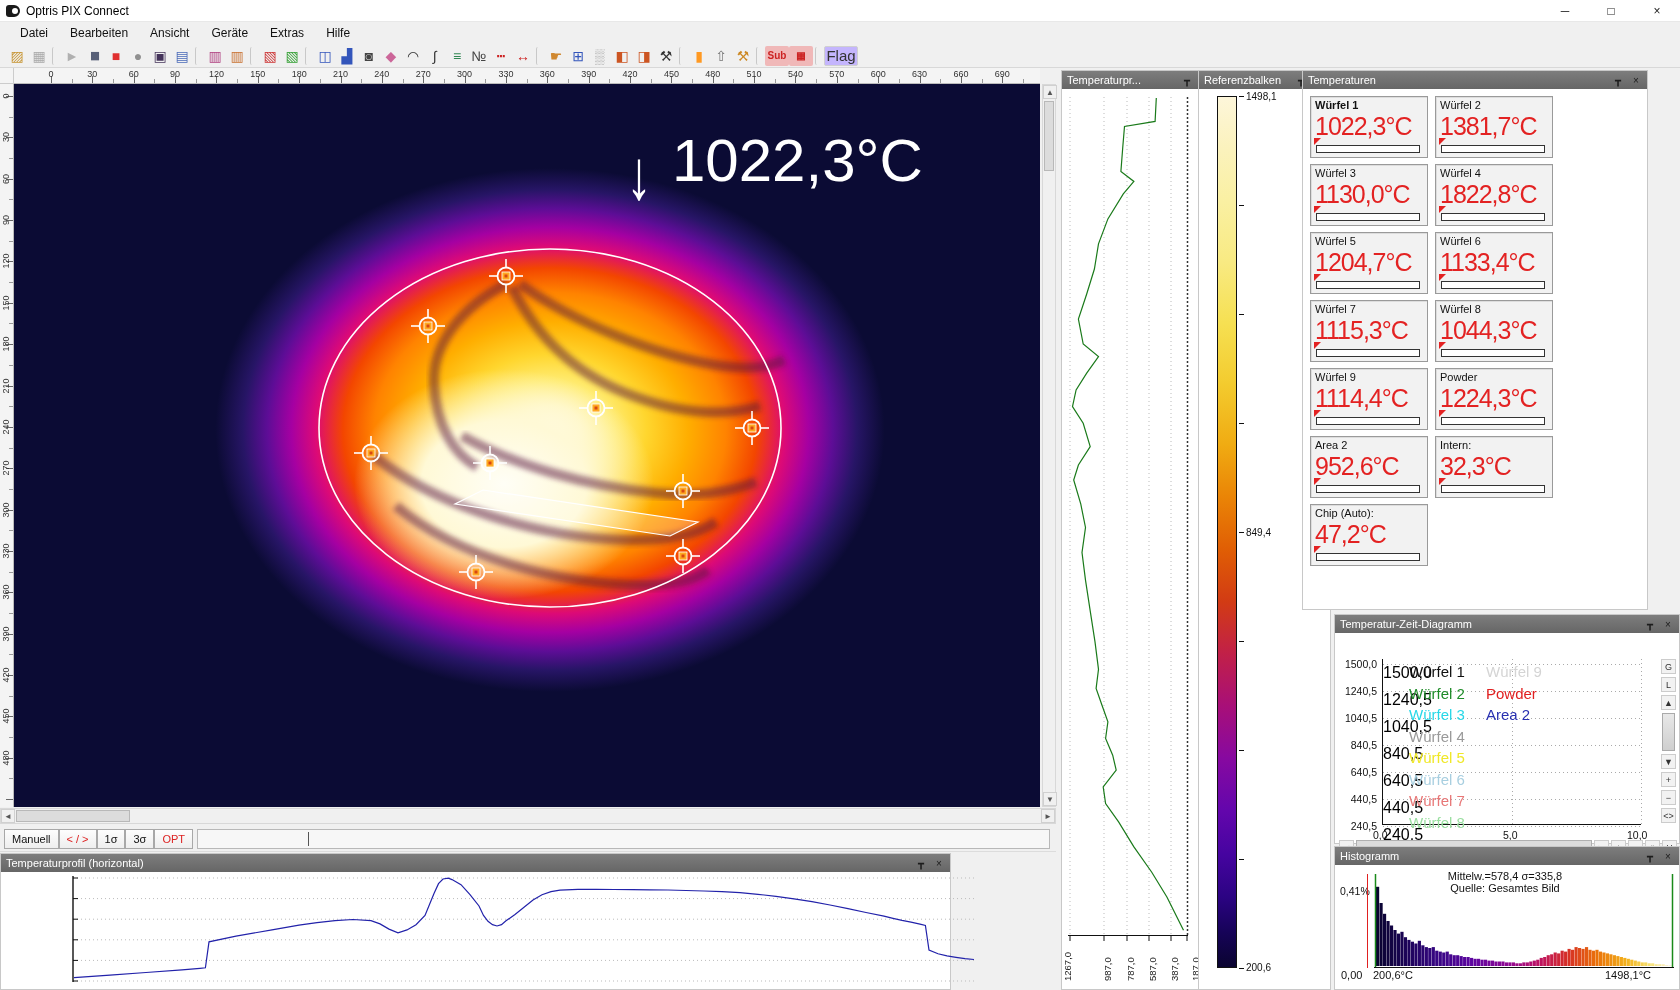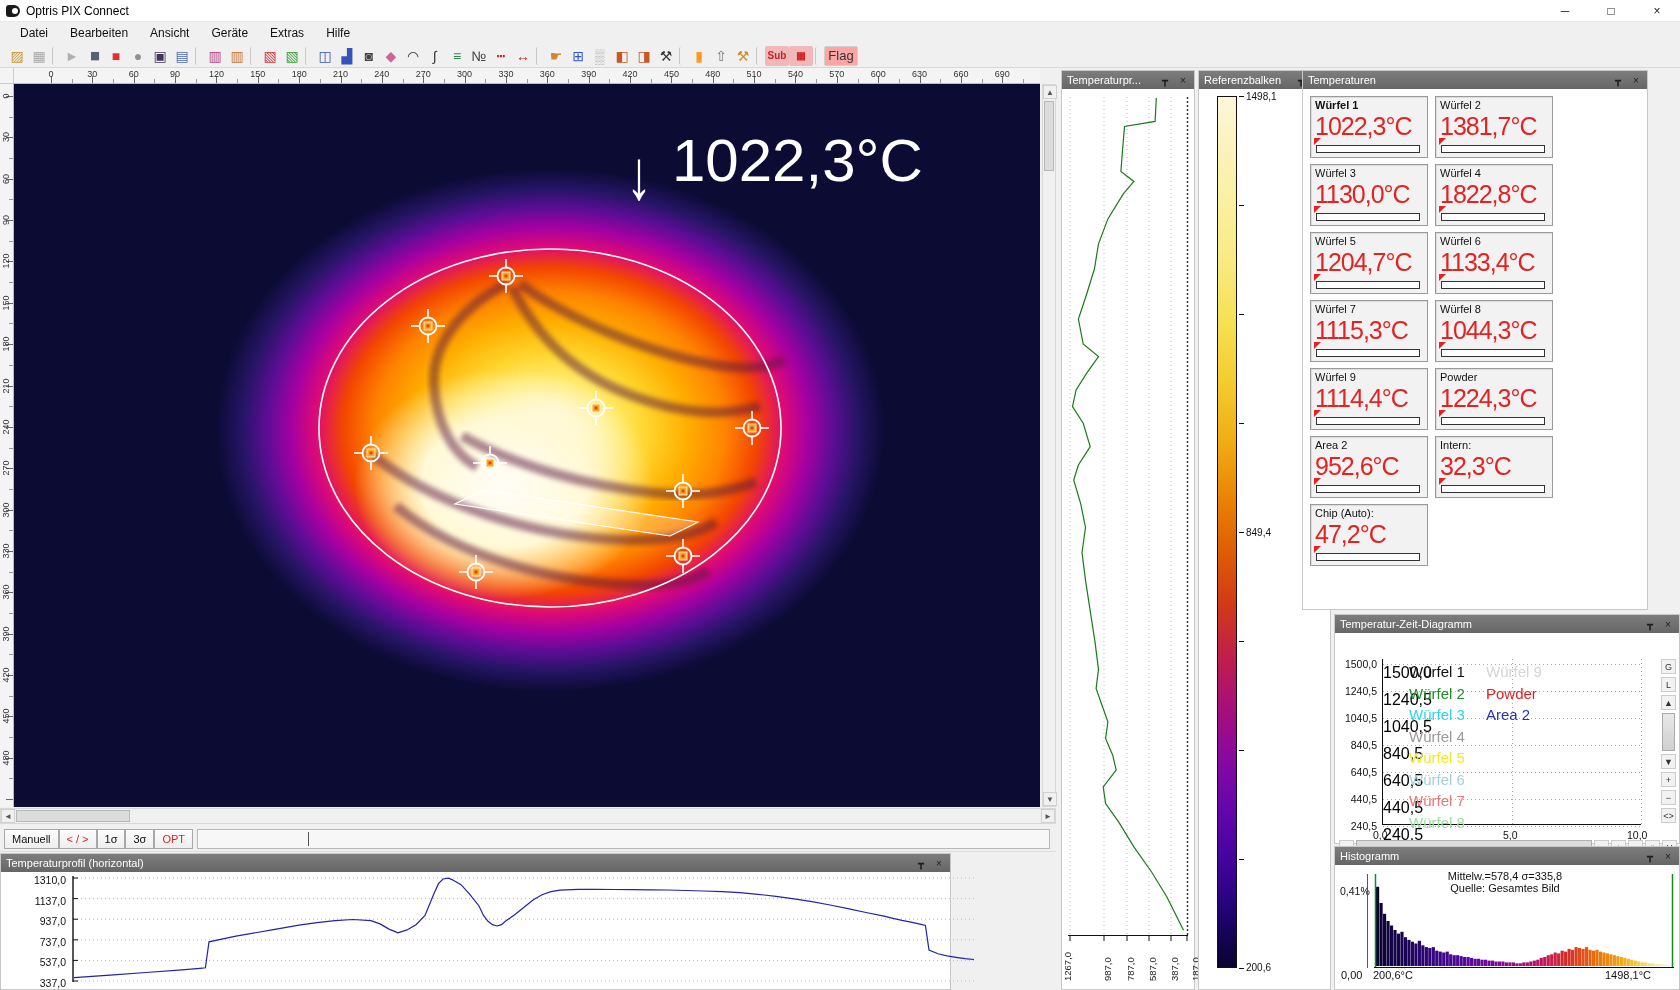--- a/index.html
+++ b/index.html
@@ -13,21 +13,21 @@
   #app-icon:after{content:"";position:absolute;right:2px;top:3px;width:6px;height:6px;border-radius:50%;background:#fff;}
   #win-title { font-size:12px; color:#000; }
   #win-btns { margin-left:auto; display:flex; height:22px;}
   .winbtn { width:46px; height:22px; display:flex; align-items:center; justify-content:center; font-size:12px; color:#222; }
   #menubar { left:0; top:22px; width:1680px; height:22px; background:#f0f0f0; display:flex; align-items:center; padding-left:10px; gap:2px;}
   .menu-item { font-size:12px; color:#111; padding:3px 10px; }
   #toolbar { left:0; top:44px; width:1680px; height:24px; background:#f0f0f0; border-bottom:1px solid #d8d8d8; display:flex; align-items:center; padding-left:6px;}
   .tbicon { width:22px; height:20px; display:flex; align-items:center; justify-content:center; font-size:14px; line-height:1; border-radius:2px; flex:none; cursor:default;}
   [data-name="separator"]{ width:7px!important; height:18px; border-left:1px solid #c8c8c8; margin:0 2px;}
   [data-name="subtract-icon"],[data-name="save-subtract-icon"]{ font-size:10px; font-weight:bold; width:24px;}
-  [data-name="flag-button"]{ font-size:13px; width:34px; border:1px solid #d0d0d0; background:#fca5a5;}
+  [data-name="flag-button"]{ font-size:15px; width:34px; border:1px solid #d0d0d0; background:#c4b5fd;}
   [data-name="pause-icon"]{ letter-spacing:-2px; font-size:11px;}
 
   
   #ruler-top { left:14px; top:68px; width:1026px; height:16px; background:
       repeating-linear-gradient(to right,#666 0 1px,transparent 1px 41.36px) 37px 100%/100% 7px no-repeat,
       repeating-linear-gradient(to right,#999 0 1px,transparent 1px 20.68px) 37px 100%/100% 4px no-repeat,
       #f4f4f4; border-bottom:1px solid #bbb;}
   #ruler-top span { position:absolute; top:1px; font-size:9px; color:#333; left:calc(var(--i)*41.36px + 37px); transform:translateX(-50%);}
   #ruler-left { left:0; top:84px; width:14px; height:723px; background:
       repeating-linear-gradient(to bottom,#666 0 1px,transparent 1px 41.36px) 100% 12px/7px 100% no-repeat,
@@ -356,49 +356,40 @@
 </div>
 
 <div class="panel" id="hprof" style="left:0;top:853px;width:951px;height:137px" data-name="horizontal-profile-panel">
   <div class="ptitle" data-name="panel-title-bar">
     <span data-name="panel-title">Temperaturprofil (horizontal)</span>
     <span class="sp"></span>
     <span class="pticon" data-name="pin-icon">┳</span>
     <span class="pticon" data-name="close-icon">×</span>
   </div>
   <div class="pbody">
-    <div id="hprof-ylabels" style="position:absolute;left:0;top:4px;width:920px;height:110px">
-
-    <span data-name="axis-label" style="--i: 0;">1310,0</span>
-        <span data-name="axis-label" style="--i: 1;">1137,0</span>
-        <span data-name="axis-label" style="--i: 2;">937,0</span>
-        <span data-name="axis-label" style="--i: 3;">737,0</span>
-        <span data-name="axis-label" style="--i: 4;">537,0</span>
-        <span data-name="axis-label" style="--i: 5;">337,0</span>
-      </div>
     <div id="hp-wrap"><svg id="hp-svg" width="912" height="110" data-name="horizontal-profile-chart">
           <line x1="4" y1="2" x2="908" y2="2" stroke="#bbb" stroke-width="1" stroke-dasharray="1,3"></line>
           <line x1="4" y1="22.6" x2="908" y2="22.6" stroke="#bbb" stroke-width="1" stroke-dasharray="1,3"></line>
           <line x1="4" y1="43.2" x2="908" y2="43.2" stroke="#bbb" stroke-width="1" stroke-dasharray="1,3"></line>
           <line x1="4" y1="63.800000000000004" x2="908" y2="63.800000000000004" stroke="#bbb" stroke-width="1" stroke-dasharray="1,3"></line>
           <line x1="4" y1="84.4" x2="908" y2="84.4" stroke="#bbb" stroke-width="1" stroke-dasharray="1,3"></line>
           <line x1="4" y1="105" x2="908" y2="105" stroke="#bbb" stroke-width="1" stroke-dasharray="1,3"></line>
           <line x1="4" y1="0" x2="4" y2="106" stroke="#111" stroke-width="1.4"></line>
           <line x1="4" y1="2" x2="9" y2="2" stroke="#111" stroke-width="1"></line>
           <line x1="4" y1="22.6" x2="9" y2="22.6" stroke="#111" stroke-width="1"></line>
           <line x1="4" y1="43.2" x2="9" y2="43.2" stroke="#111" stroke-width="1"></line>
           <line x1="4" y1="63.800000000000004" x2="9" y2="63.800000000000004" stroke="#111" stroke-width="1"></line>
           <line x1="4" y1="84.4" x2="9" y2="84.4" stroke="#111" stroke-width="1"></line>
           <line x1="4" y1="105" x2="9" y2="105" stroke="#111" stroke-width="1"></line>
           <polyline points="5.0,101.7 41.0,99.1 77.0,96.5 113.0,93.9 131.0,92.3 136.4,91.8 140.0,65.8 167.0,60.1 203.0,53.9 230.0,49.2 248.0,46.6 266.0,44.6 284.0,43.5 302.0,44.6 311.0,47.9 320.0,53.1 329.0,56.8 338.0,53.9 347.0,48.7 356.0,39.4 365.0,17.6 369.5,7.7 374.0,3.0 379.4,2.2 383.0,3.6 392.0,8.7 401.0,18.6 410.0,30.0 414.5,39.4 419.0,45.3 423.5,48.7 428.0,50.0 432.5,48.7 437.0,44.8 446.0,38.5 455.0,31.3 464.0,24.0 473.0,18.8 482.0,15.7 491.0,14.2 509.0,13.4 527.0,13.3 545.0,13.5 563.0,13.7 581.0,13.8 599.0,14.0 617.0,14.5 635.0,15.0 653.0,15.7 671.0,16.7 689.0,18.3 707.0,20.4 725.0,22.8 743.0,25.7 761.0,29.0 779.0,32.6 797.0,36.5 815.0,40.2 824.0,42.3 833.0,44.4 842.0,46.2 851.0,48.2 856.4,49.5 860.0,74.1 869.0,77.8 878.0,79.9 887.0,81.3 896.0,82.7 905.0,83.5" fill="none" stroke="#2222aa" stroke-width="1.2"></polyline>
         </svg></div>
   </div>
 </div>
 
-<div class="panel" id="vprof" style="left:1061px;top:70px;width:134px;height:920px" data-name="vertical-profile-panel">
+<div class="panel" id="vprof" style="left:1061px;top:70px;width:156px;height:920px" data-name="vertical-profile-panel">
   <div class="ptitle" data-name="panel-title-bar">
     <span data-name="panel-title">Temperaturpr...</span>
     <span class="sp"></span>
     <span class="pticon" data-name="pin-icon">┳</span>
     <span class="pticon" data-name="close-icon">×</span>
   </div>
   <div class="pbody">
     <svg id="vp-svg" width="126" height="848" style="position:absolute;left:4px;top:6px" data-name="vertical-profile-chart">
         <line x1="4" y1="2" x2="4" y2="840" stroke="#bbb" stroke-width="1" stroke-dasharray="1,3"></line>
         <line x1="38" y1="2" x2="38" y2="840" stroke="#bbb" stroke-width="1" stroke-dasharray="1,3"></line>

